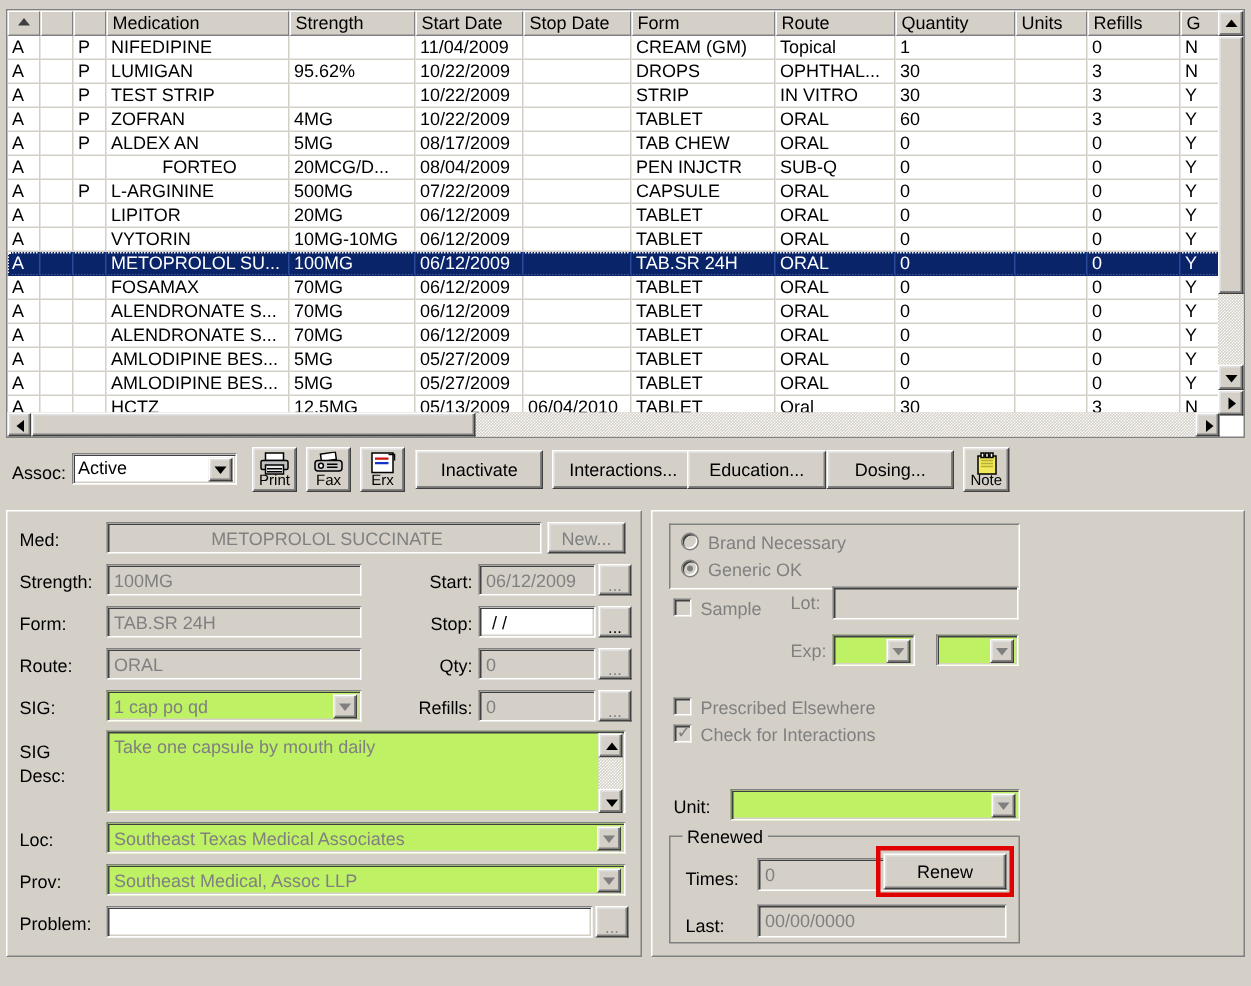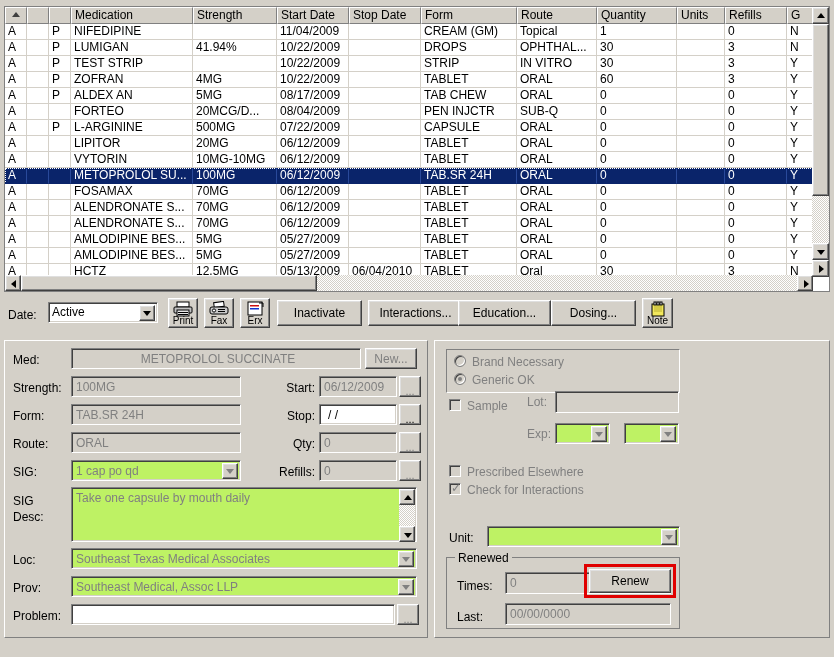--- a/index.html
+++ b/index.html
@@ -320,21 +320,21 @@
             <div class="cell" style="left: 592px; width: 80px;"><span>1</span></div>
             <div class="cell" style="left: 672px; width: 48px;"><span></span></div>
             <div class="cell" style="left: 720px; width: 62px;"><span>0</span></div>
             <div class="cell" style="left: 782px; width: 26px;"><span>N</span></div>
           </div>
           <div class="row" style="top: 16px;">
             <div class="cell" style="left: 0px; width: 22px;"><span>A</span></div>
             <div class="cell" style="left: 22px; width: 22px;"><span></span></div>
             <div class="cell" style="left: 44px; width: 22px;"><span>P</span></div>
             <div class="cell" style="left: 66px; width: 122px;"><span>LUMIGAN</span></div>
-            <div class="cell" style="left: 188px; width: 84px;"><span>41.94%</span></div>
+            <div class="cell" style="left: 188px; width: 84px;"><span>95.62%</span></div>
             <div class="cell" style="left: 272px; width: 72px;"><span>10/22/2009</span></div>
             <div class="cell" style="left: 344px; width: 72px;"><span></span></div>
             <div class="cell" style="left: 416px; width: 96px;"><span>DROPS</span></div>
             <div class="cell" style="left: 512px; width: 80px;"><span>OPHTHAL...</span></div>
             <div class="cell" style="left: 592px; width: 80px;"><span>30</span></div>
             <div class="cell" style="left: 672px; width: 48px;"><span></span></div>
             <div class="cell" style="left: 720px; width: 62px;"><span>3</span></div>
             <div class="cell" style="left: 782px; width: 26px;"><span>N</span></div>
           </div>
           <div class="row" style="top: 32px;">
@@ -379,21 +379,21 @@
             <div class="cell" style="left: 512px; width: 80px;"><span>ORAL</span></div>
             <div class="cell" style="left: 592px; width: 80px;"><span>0</span></div>
             <div class="cell" style="left: 672px; width: 48px;"><span></span></div>
             <div class="cell" style="left: 720px; width: 62px;"><span>0</span></div>
             <div class="cell" style="left: 782px; width: 26px;"><span>Y</span></div>
           </div>
           <div class="row" style="top: 80px;">
             <div class="cell" style="left: 0px; width: 22px;"><span>A</span></div>
             <div class="cell" style="left: 22px; width: 22px;"><span></span></div>
             <div class="cell" style="left: 44px; width: 22px;"><span></span></div>
-            <div class="cell" style="left: 66px; width: 122px;"><span>FORTEO</span></div>
+            <div class="cell" style="left: 66px; width: 122px; text-align: center;"><span>FORTEO</span></div>
             <div class="cell" style="left: 188px; width: 84px;"><span>20MCG/D...</span></div>
             <div class="cell" style="left: 272px; width: 72px;"><span>08/04/2009</span></div>
             <div class="cell" style="left: 344px; width: 72px;"><span></span></div>
             <div class="cell" style="left: 416px; width: 96px;"><span>PEN INJCTR</span></div>
             <div class="cell" style="left: 512px; width: 80px;"><span>SUB-Q</span></div>
             <div class="cell" style="left: 592px; width: 80px;"><span>0</span></div>
             <div class="cell" style="left: 672px; width: 48px;"><span></span></div>
             <div class="cell" style="left: 720px; width: 62px;"><span>0</span></div>
             <div class="cell" style="left: 782px; width: 26px;"><span>Y</span></div>
           </div>
@@ -570,21 +570,21 @@
       </div>
       <div class="sb-track shaded" style="left:16px;top:0;width:776px;height:16px;"></div>
       <div class="sb-thumb" style="left:16px;top:0;width:296px;height:16px;"></div>
       <div class="sb-btn" style="left:792px;top:0;width:16px;height:16px;">
         <div class="tri tri-right" style="left:6px;top:4px;"></div>
       </div>
     </div>
   </div>
 
   <div id="toolbar">
-    <div class="tb-label" style="left:8px;top:12px;">Date:</div>
+    <div class="tb-label" style="left:8px;top:12px;">Assoc:</div>
 
     <div class="combo" style="left:48px;top:6px;width:110px;height:21px;">
       <div class="ctext">Active</div>
       <div class="cbtn">
         <div class="tri tri-down"></div>
       </div>
     </div>
 
     <div class="iconbtn" style="left:168px;top:2px;width:30px;height:30px;">
       <div class="ib-glyph">

